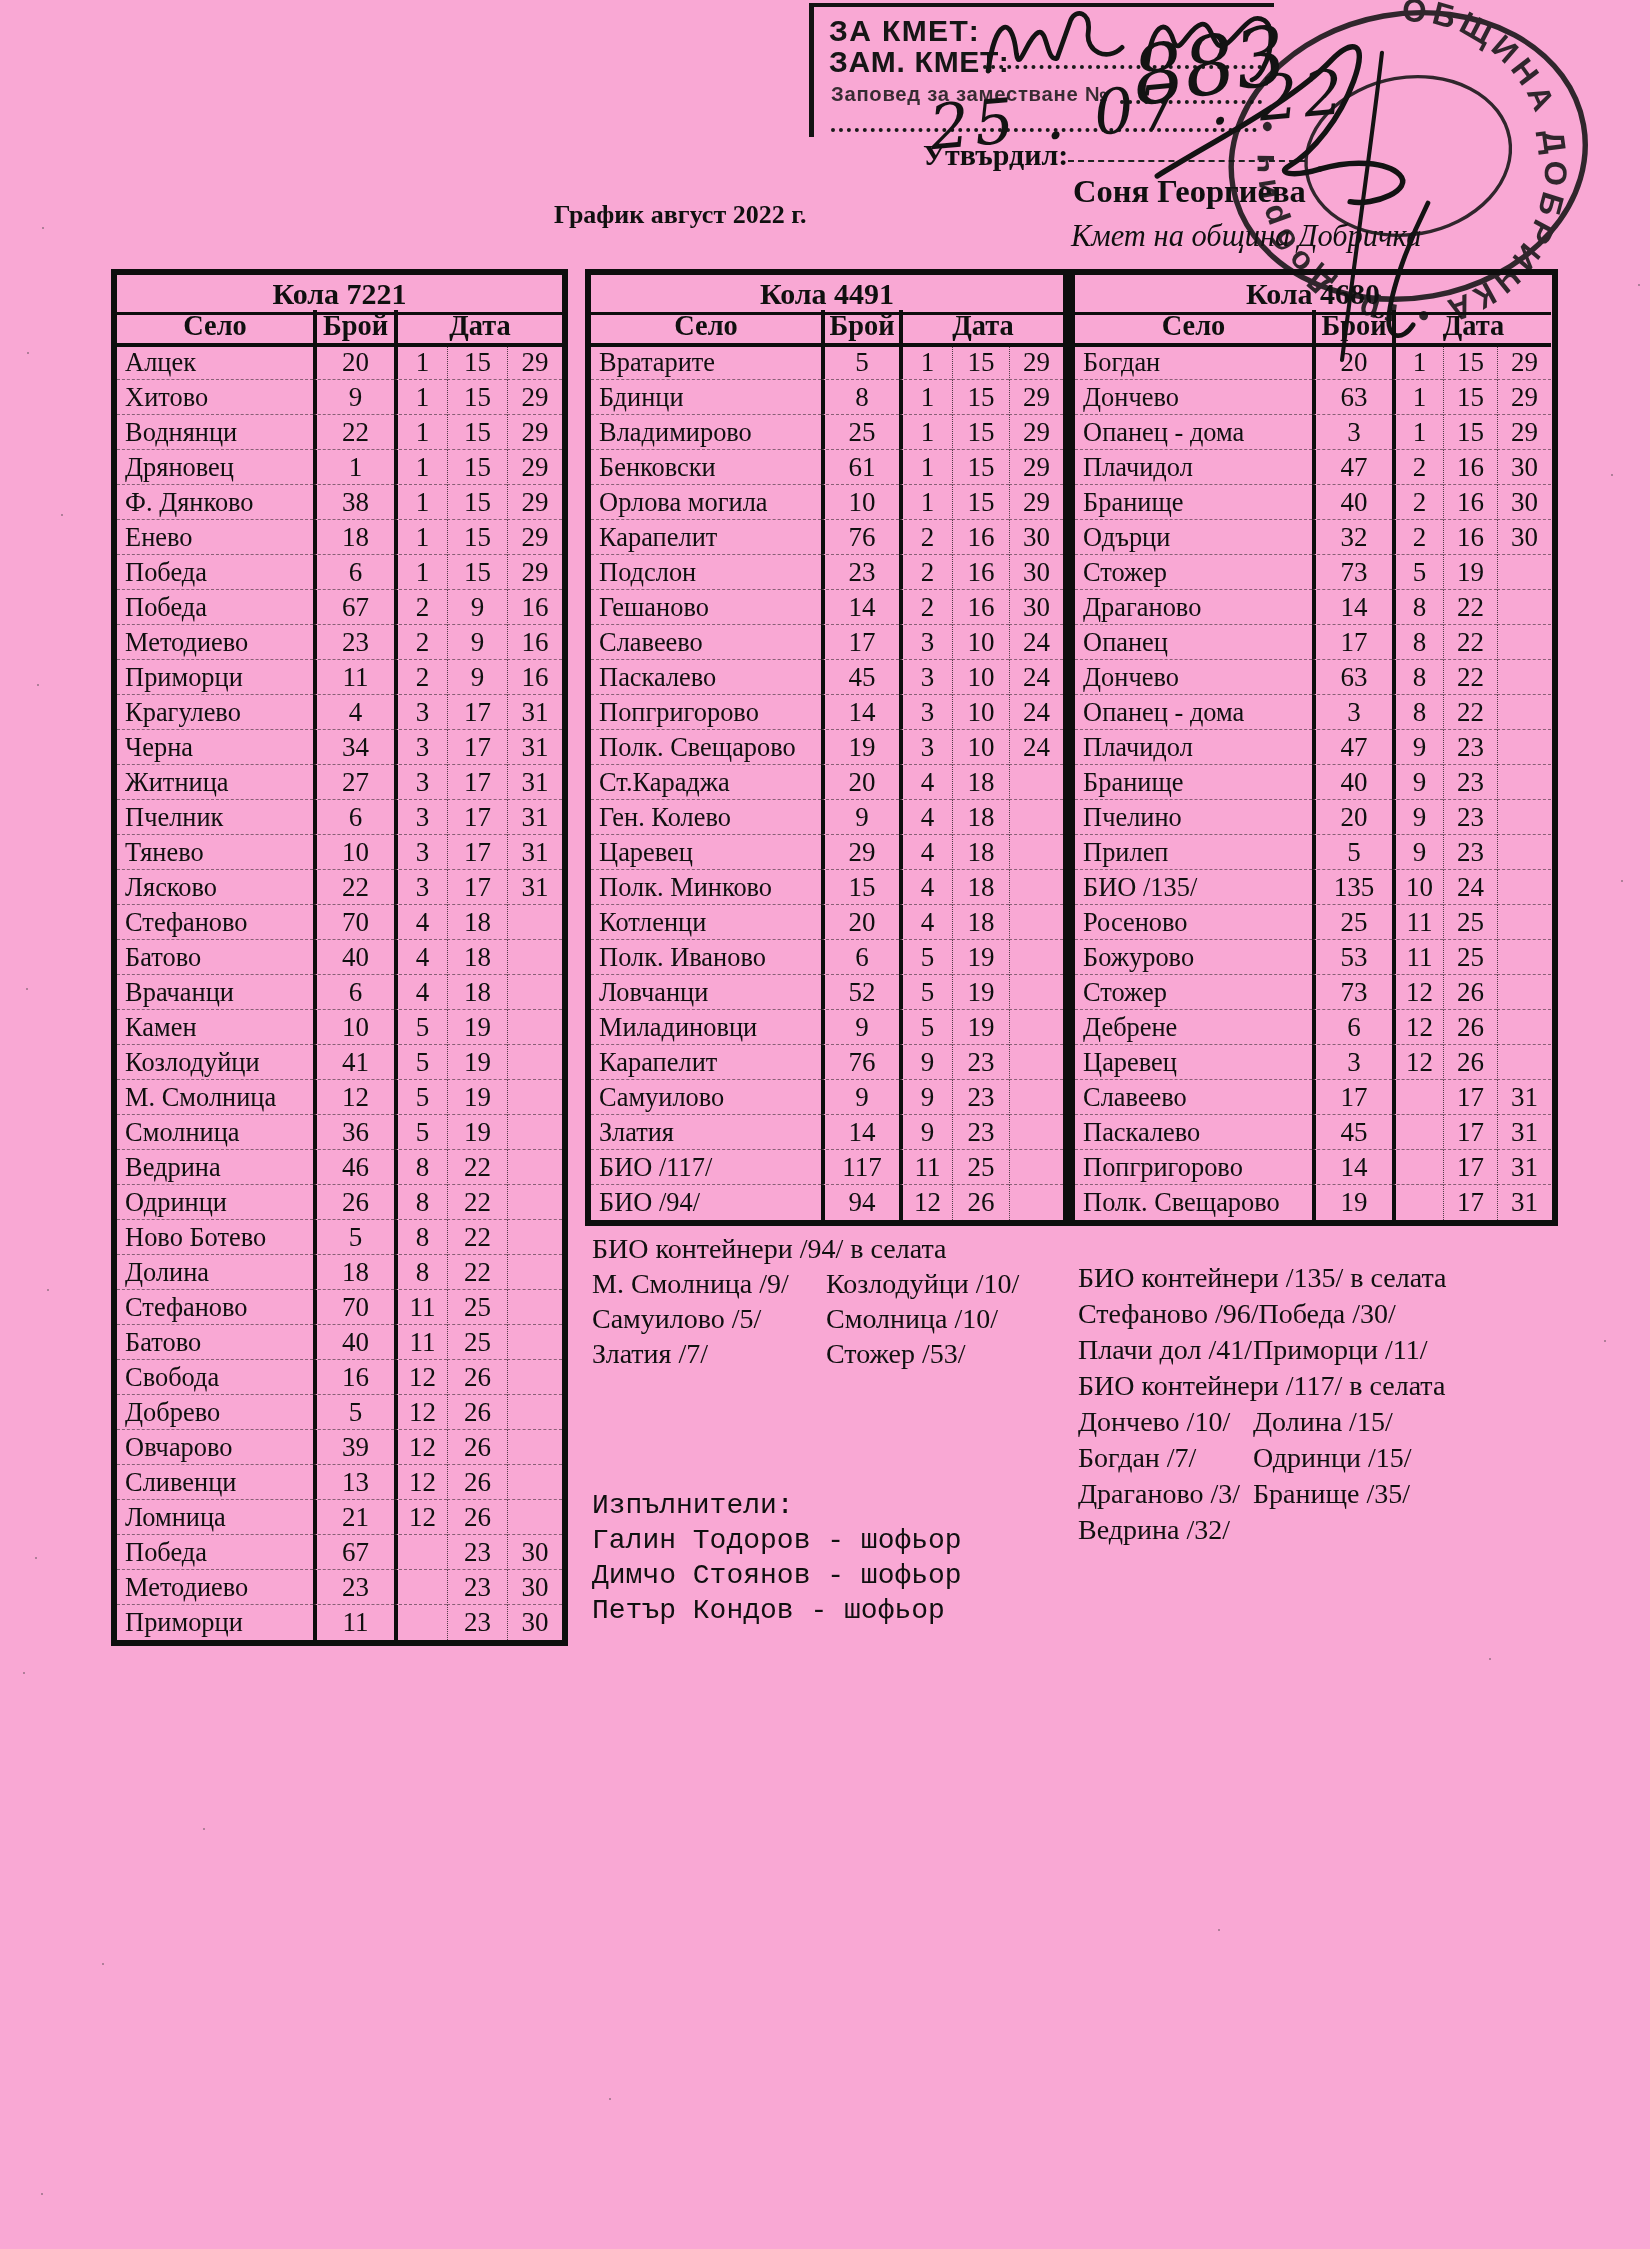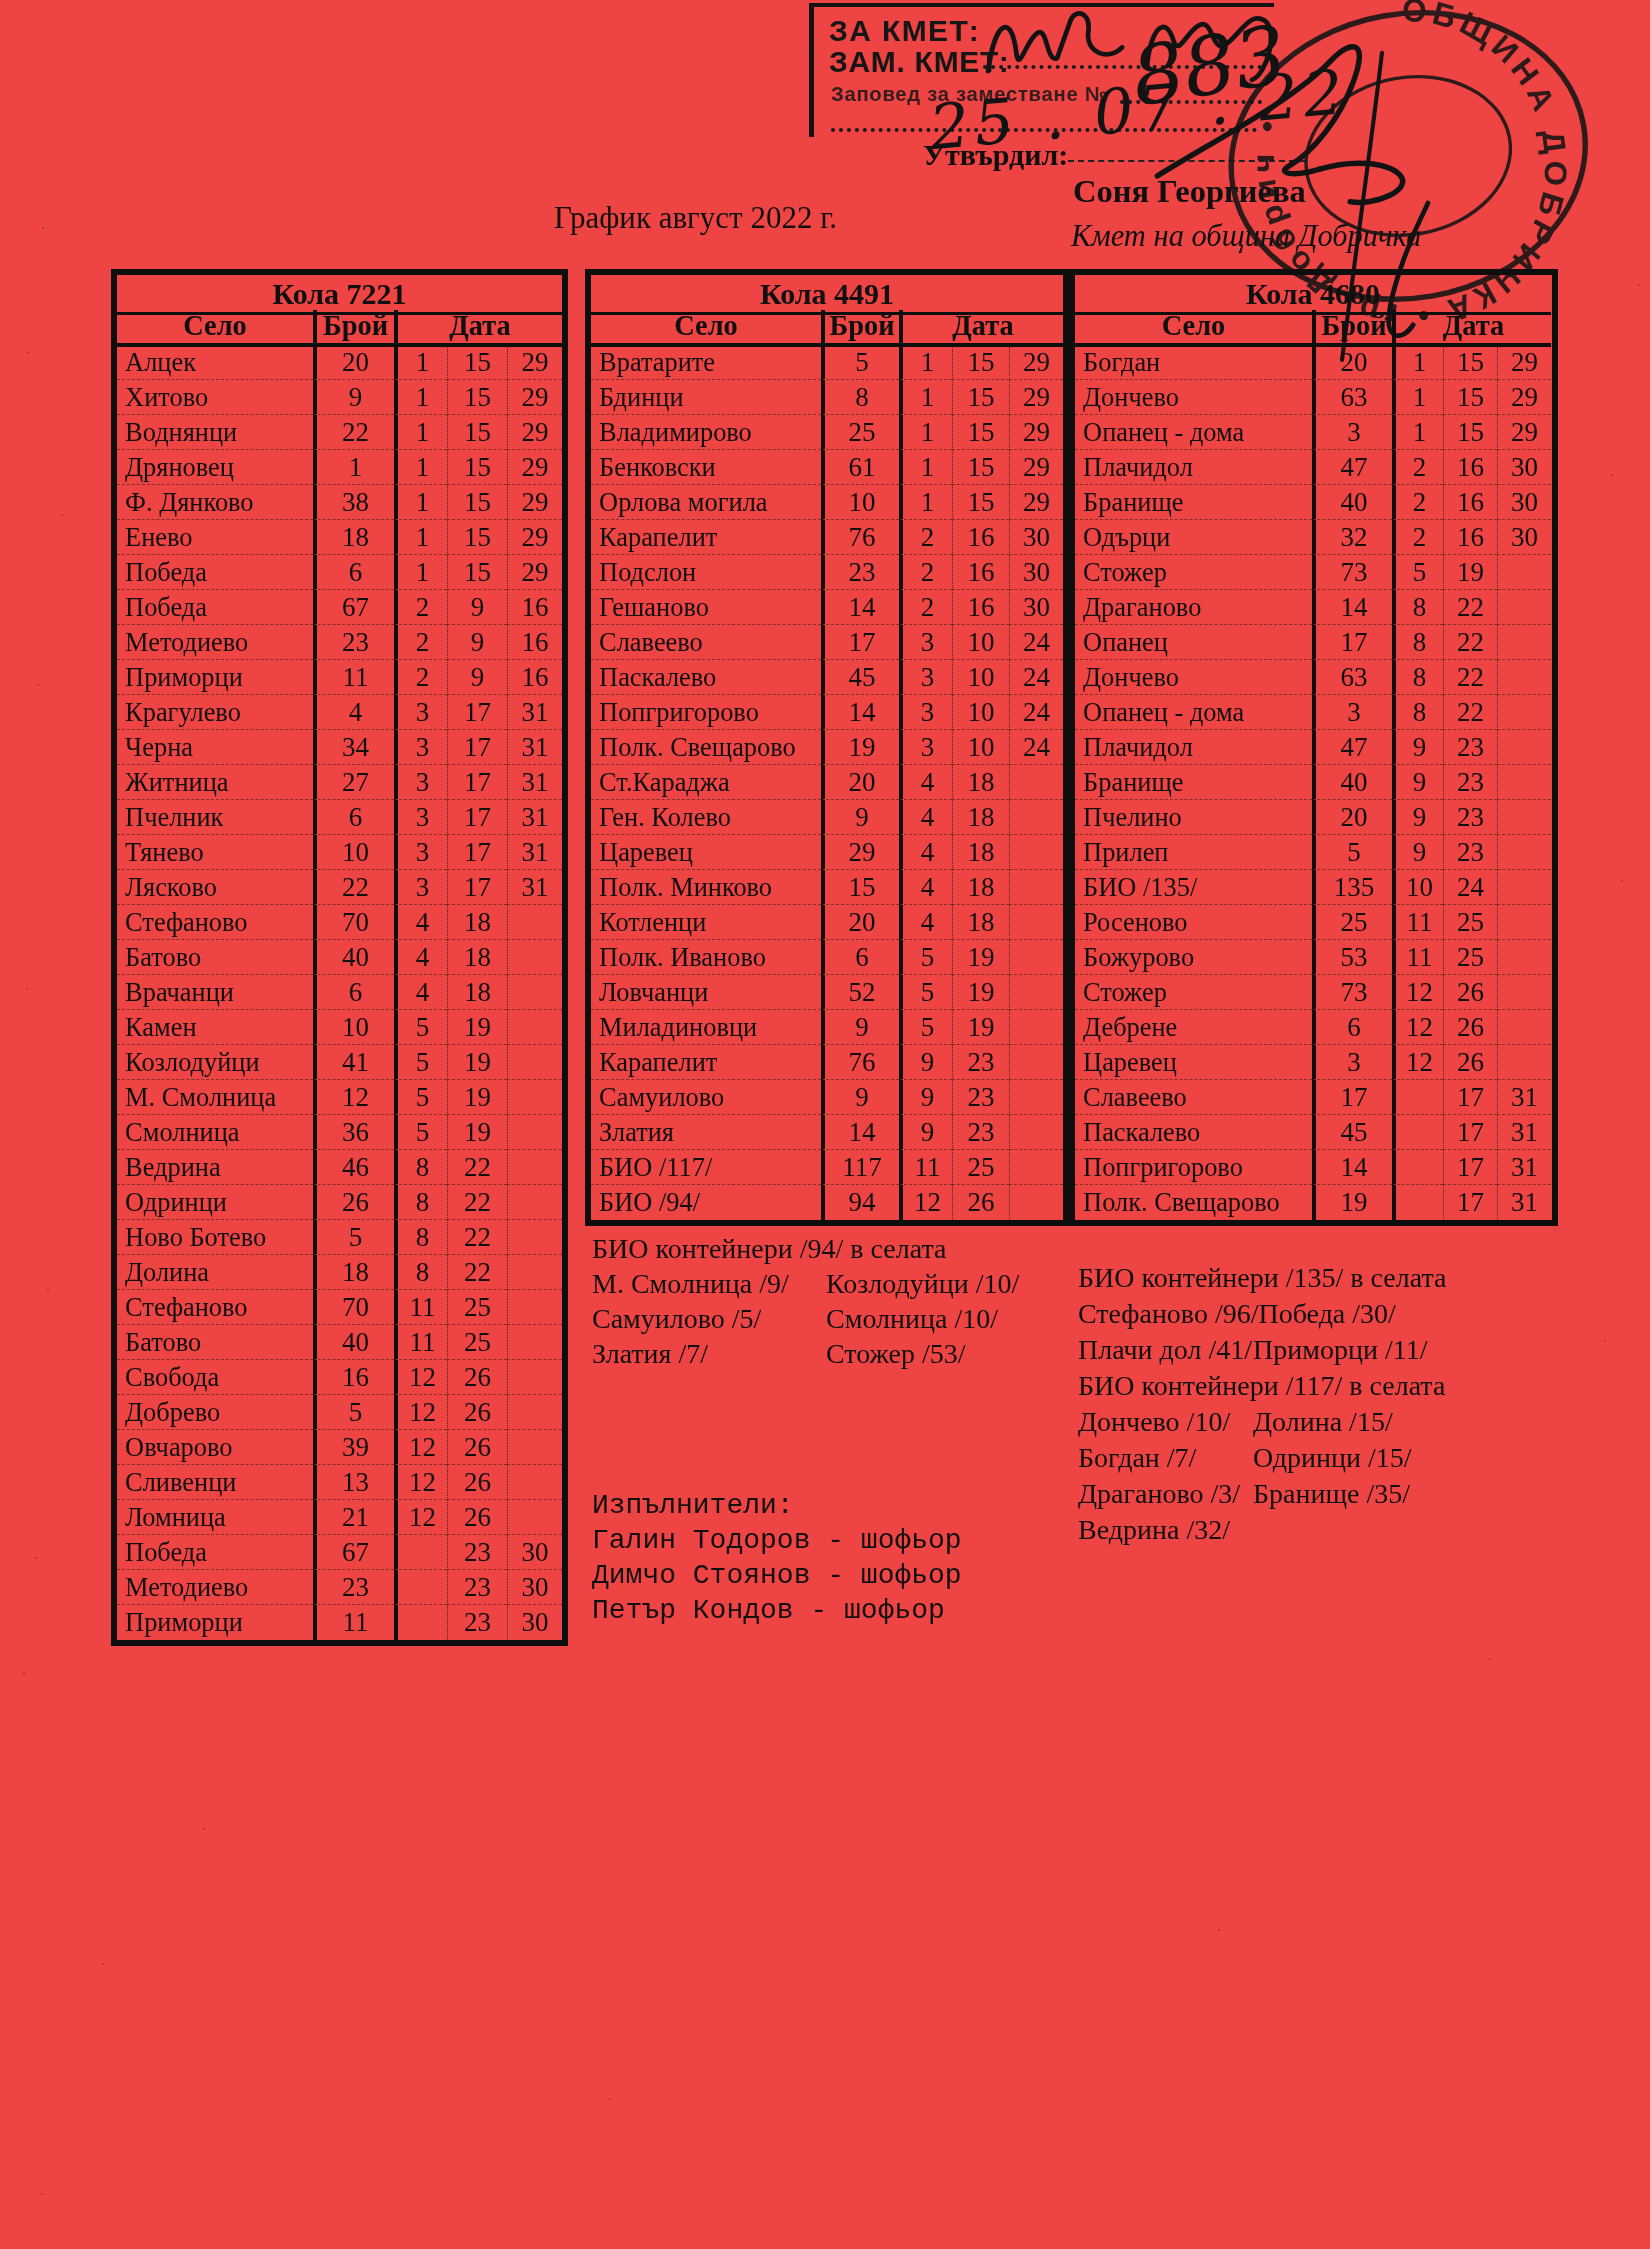--- a/index.html
+++ b/index.html
@@ -1,16 +1,16 @@
 <!DOCTYPE html>
 <html style="font-size:10.8px"><head>
 <meta charset="utf-8">
 <style>
   html,body{margin:0;padding:0;background:#e8e8e8;}
-  #page{position:relative;width:1651px;height:2250px;background:#ef4444;overflow:hidden;
+  #page{position:relative;width:1651px;height:2250px;background:#f9a8d4;overflow:hidden;
         font-family:"Liberation Serif",serif;color:#101010;}
   .abs{position:absolute;}
 
   
   #stamp-box{left:809px;top:2.7px;width:460px;height:130px;
              border-left:5.4px solid #131313;border-top:4.1px solid #131313;}
   .stampline{font-family:"Liberation Sans",sans-serif;font-weight:bold;color:#161616;}
   #za-kmet{left:829px;top:13.5px;font-size:30px;letter-spacing:1.4px;}
   #zam-kmet{left:829px;top:45px;font-size:30px;letter-spacing:0.7px;}
   #zapoved{left:831px;top:83px;font-size:20.3px;letter-spacing:0.7px;opacity:.85;}
@@ -22,21 +22,21 @@
   
   .hand{font-family:"DejaVu Serif",serif;font-style:italic;color:#131313;}
   #hw-num{left:1132px;top:19px;font-size:81px;transform:rotate(-9deg);}
   #hw-date{left:929px;top:73px;font-size:62px;letter-spacing:5.4px;transform:rotate(-5deg);}
 
   
   #utvardil{left:923px;top:138px;font-size:30px;font-weight:bold;}
   #dash-utv{left:1068px;top:145px;width:237px;height:15px;border-bottom:2.7px dashed #222;}
   #name{left:1073px;top:173px;font-size:32.5px;font-weight:bold;}
   #kmet-title{left:1071px;top:219px;font-size:30.5px;font-style:italic;}
-  #doc-title{left:554px;top:200px;font-size:31px;font-weight:normal;}
+  #doc-title{left:554px;top:200px;font-size:26px;font-weight:bold;}
 
   
   .sec{position:absolute;top:269px;border:6.1px solid #0e0e0e;background:transparent;
        display:grid;box-sizing:border-box;}
   #sec0{left:111px;width:457px;grid-template-columns:196px 81px 53px 60px 55px;}
   #sec1{left:585px;width:484px;grid-template-columns:230px 78px 53px 57px 54px;}
   #sec2{left:1069px;width:489px;grid-template-columns:237px 80px 51px 54px 54px;text-align:center;}
   .sec{grid-auto-rows:35px;}
   .ghead{grid-column:1/-1;height:37px;display:flex;align-items:center;justify-content:center;
          font-size:30px;font-weight:bold;border-bottom:3.4px solid #0e0e0e;}

